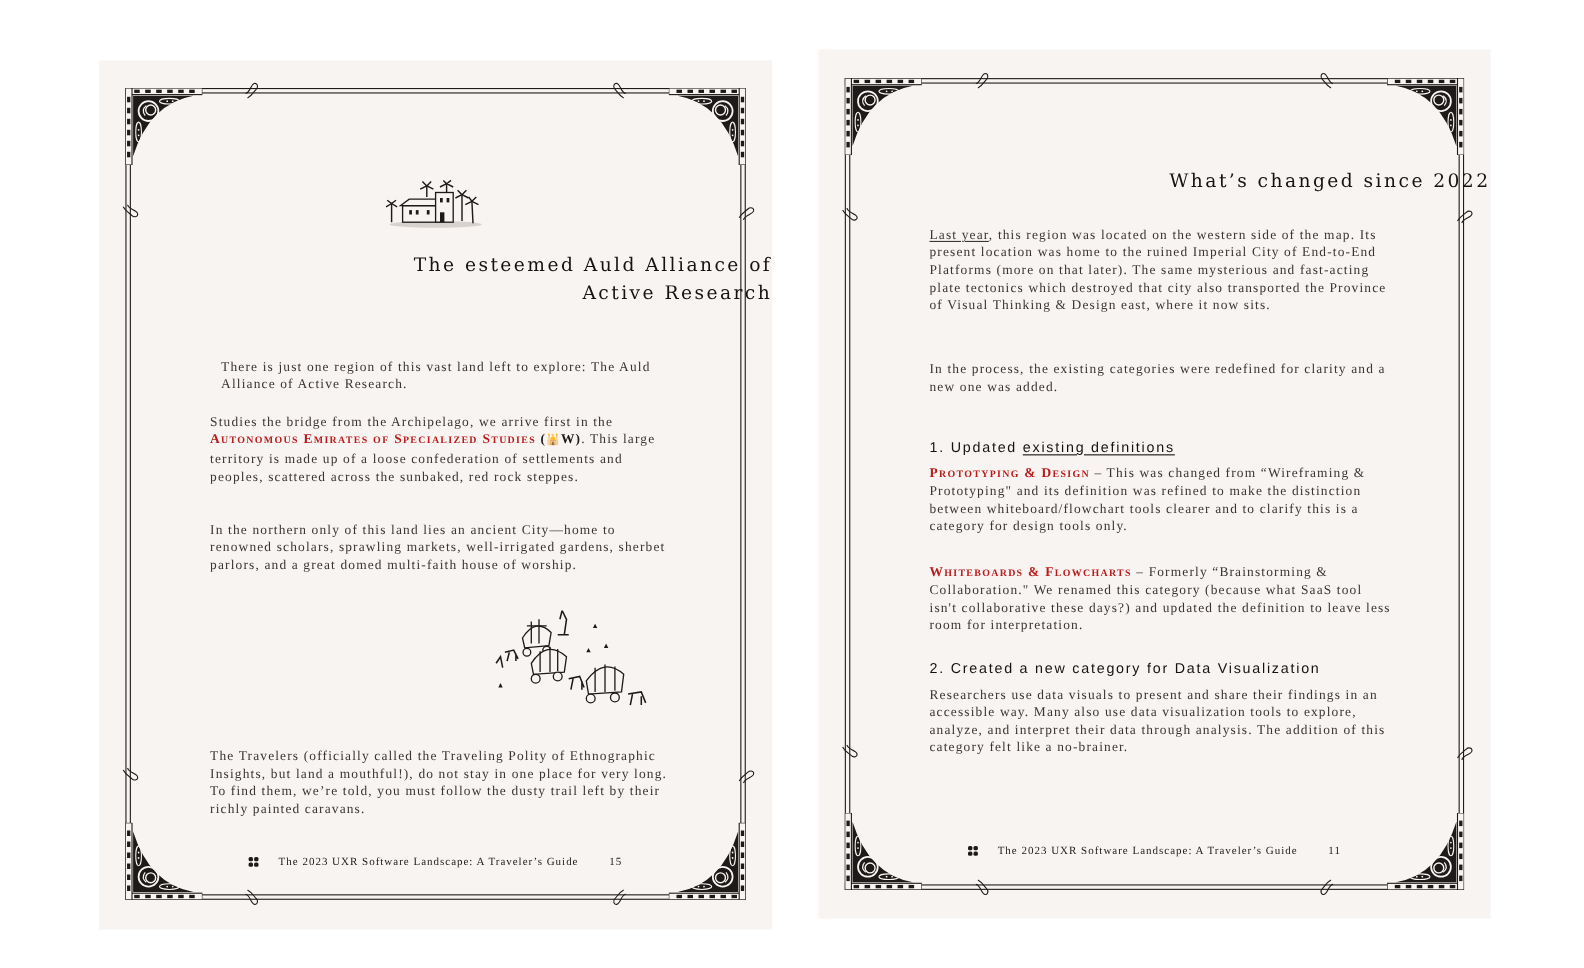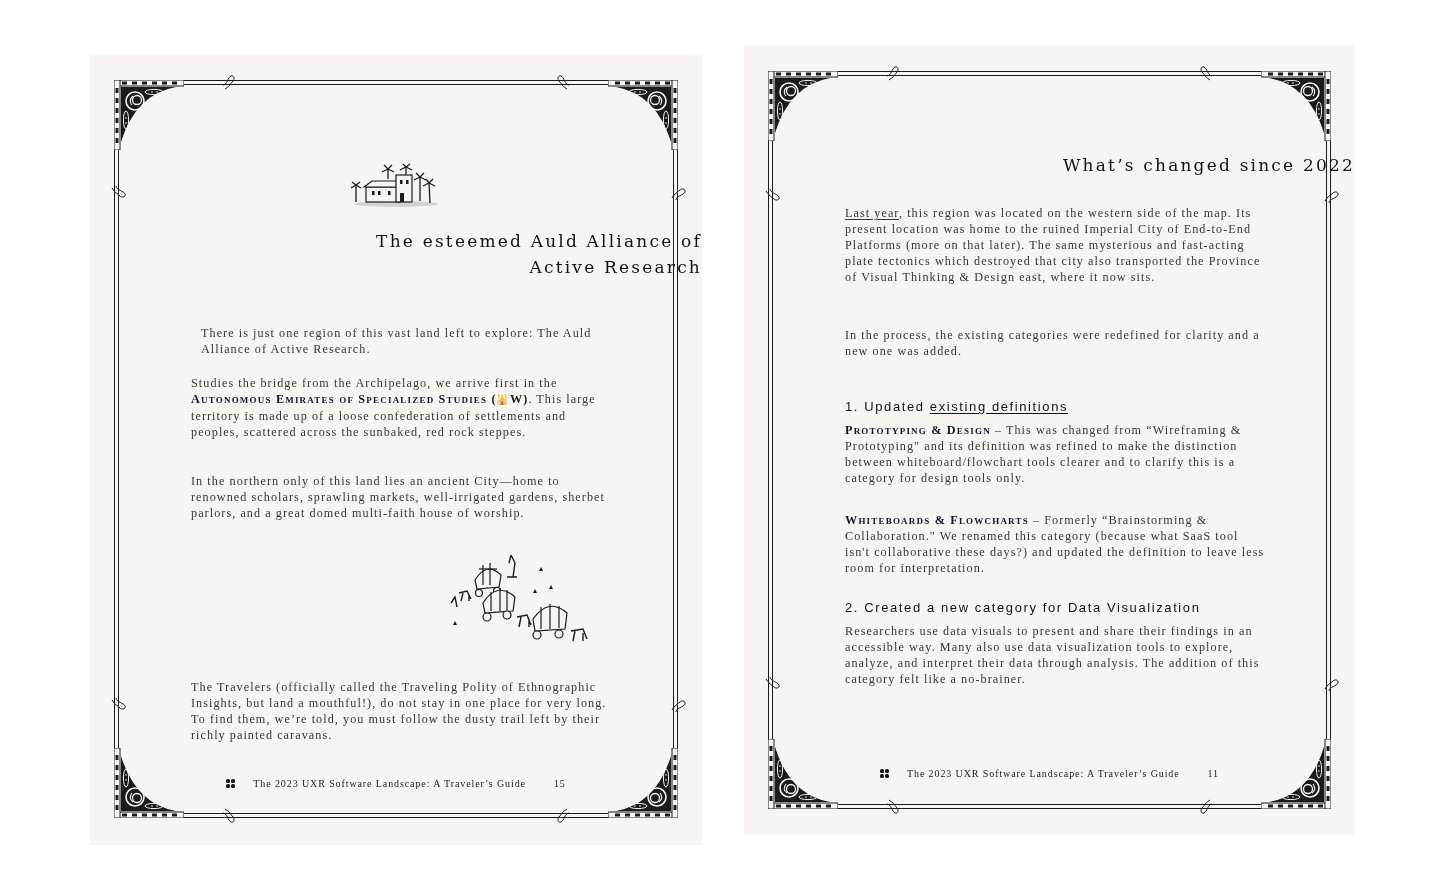--- a/index.html
+++ b/index.html
@@ -38,21 +38,21 @@
     color: #151212; line-height: 26px; font-weight: normal;
   }
 
   .body-text {
     position: absolute;
     font-family: "Liberation Serif", serif;
     font-size: 12.2px; line-height: 16px; letter-spacing: 1.05px;
     color: #3a3533;
   }
   .sc {
-    font-variant: small-caps; font-weight: bold; letter-spacing: 1.2px; color: #0f172a;
+    font-variant: small-caps; font-weight: bold; letter-spacing: 1.2px; color: #b91c1c;
   }
   .bold { font-weight: bold; color: #1e1a19; }
   .ul { text-decoration: underline; text-underline-offset: 2px; }
 
   .section-h {
     position: absolute;
     font-family: Liberation Sans, sans-serif; font-size: 13px; letter-spacing: 1.6px;
     color: #151212; font-weight: normal;
   }
 

